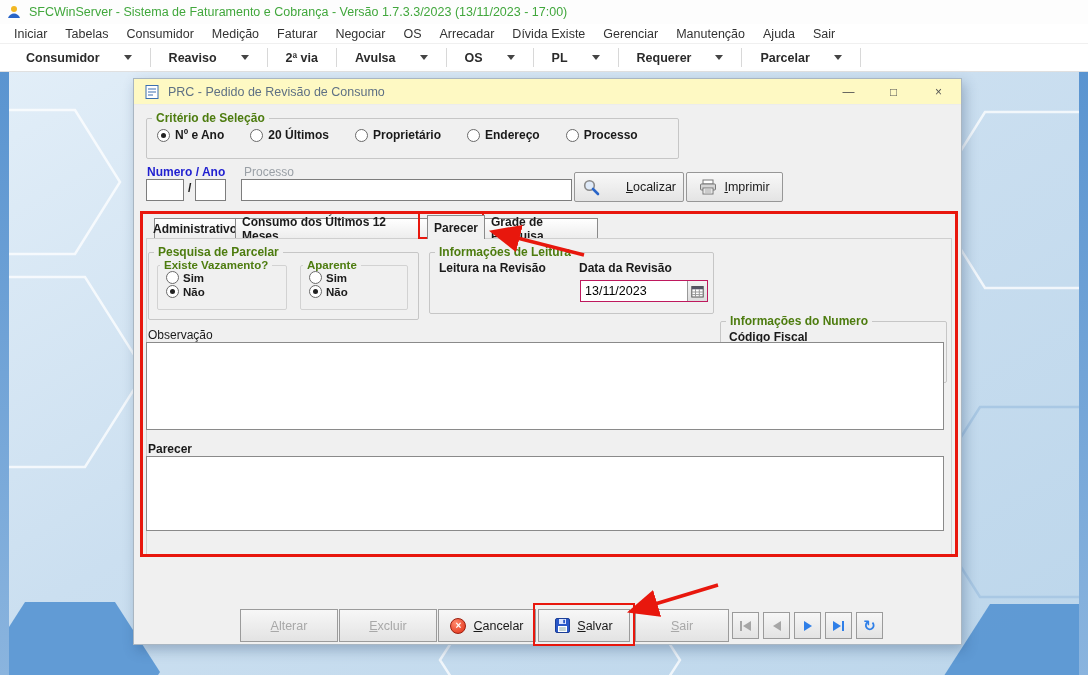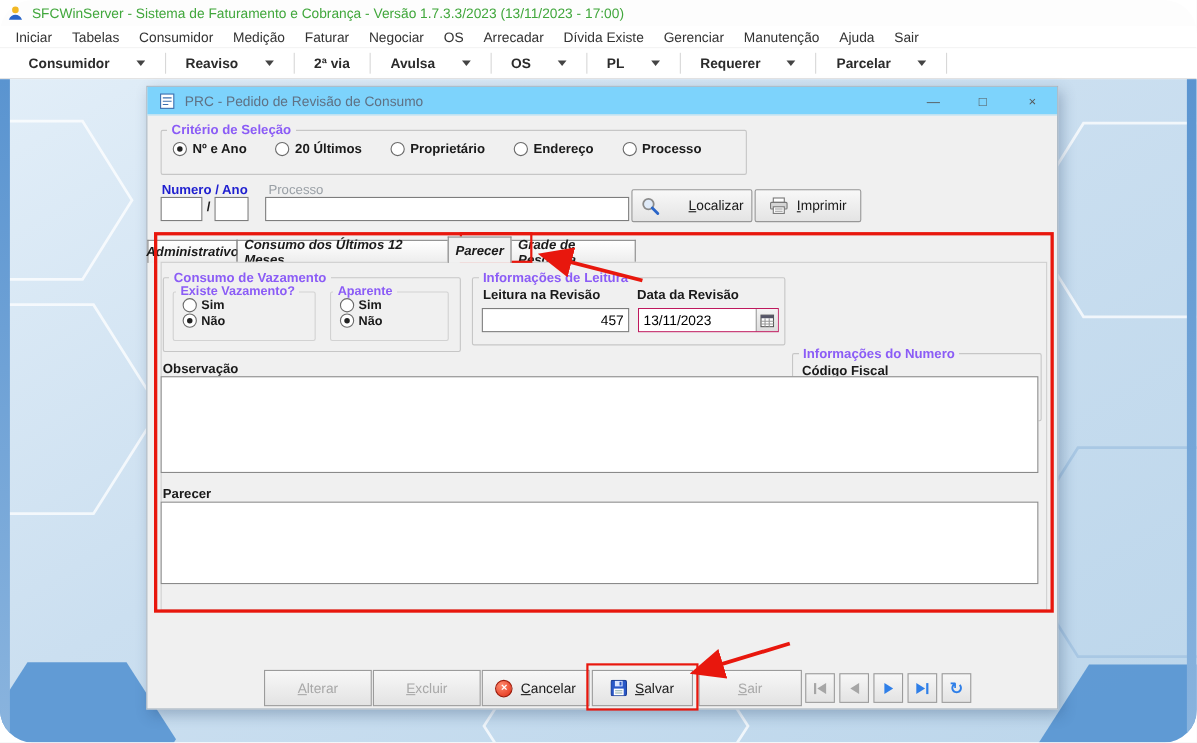--- a/index.html
+++ b/index.html
@@ -1,17 +1,17 @@
 <!DOCTYPE html>
 <html><head>
 <meta charset="utf-8">
 <style>
   * { margin:0; padding:0; box-sizing:border-box; }
   body { font-family:"Liberation Sans","DejaVu Sans",sans-serif; }
-  .screen { position:relative; width:1088px; height:675px; overflow:hidden; background:#fff;border-radius:30px; }
+  .screen { position:relative; width:1088px; height:675px; overflow:hidden; background:#fff; }
 
   
   .titlebar { position:absolute; left:0; top:0; width:100%; height:24px; background:#fdfdfd; display:flex; align-items:center; padding-left:6px; gap:7px; }
   .titlebar-text { font-size:12.5px; color:#41a73c; }
   .menubar { position:absolute; left:0; top:24px; width:100%; height:20px; background:#fff; display:flex; align-items:center; padding-left:5px; font-size:12.5px; color:#333; border-bottom:1px solid #f0f0f0; }
   .menu-item { padding:2px 9px; cursor:default; }
   .toolbar { position:absolute; left:0; top:44px; width:100%; height:28px; background:#fff; border-bottom:1px solid #e0e0e0; display:flex; align-items:stretch; padding-left:8px; }
   .tbtn { display:flex; align-items:center; gap:24px; padding:0 18px; font-size:12.5px; font-weight:bold; color:#2b2b2b; }
   .caret { width:0; height:0; border-left:4px solid transparent; border-right:4px solid transparent; border-top:5px solid #444; }
   .tsep { width:1px; background:#d8d8d8; margin:4px 0; }
@@ -20,27 +20,27 @@
   .desktop { position:absolute; left:0; top:72px; width:1088px; height:603px;
              background:linear-gradient(150deg,#e2eef8 0%,#cbdff0 45%,#bcd6eb 100%); }
   .hexes { position:absolute; left:0; top:0; width:100%; height:100%; }
   .edge { position:absolute; top:0; height:100%; width:9px; }
   .edge.left { left:0; background:linear-gradient(180deg,#5a94d0,#8ab4de); }
   .edge.right { right:0; background:linear-gradient(180deg,#5a94d0,#8ab4de); }
 
   
   .dialog { position:absolute; left:133px; top:78px; width:829px; height:567px; background:#f0f0f0;
             border:1px solid #a9b6c2; box-shadow:3px 5px 12px rgba(30,60,100,.3); font-size:12px; color:#1a1a1a; }
-  .dlg-titlebar { position:absolute; left:0; top:0; width:100%; height:26px; background:#7dd3fc; display:flex; align-items:center; padding-left:10px; gap:8px; border-bottom:1px solid #ececec; }
+  .dlg-titlebar { position:absolute; left:0; top:0; width:100%; height:26px; background:#fef9c3; display:flex; align-items:center; padding-left:10px; gap:8px; border-bottom:1px solid #ececec; }
   .dlg-title { font-size:12.5px; color:#5f7184; }
   .win-controls { margin-left:auto; display:flex; height:100%; }
   .win-btn { width:45px; height:100%; display:flex; align-items:center; justify-content:center; font-size:12px; color:#555; }
 
   fieldset { border:1px solid #c6c6c6; border-radius:2px; }
-  legend { font-weight:bold; font-size:12px; padding:0 4px; margin-left:5px; color:#8b5cf6; white-space:nowrap; }
+  legend { font-weight:bold; font-size:12px; padding:0 4px; margin-left:5px; color:#4d7c0f; white-space:nowrap; }
 
   .fs-criteria { position:absolute; left:12px; top:32px; width:533px; height:48px; }
   .criteria-row { display:flex; align-items:center; gap:26px; padding:3px 0 0 10px; }
   .radio-opt { display:flex; align-items:center; gap:5px; font-weight:bold; font-size:12px; }
   .rb { width:13px; height:13px; border-radius:50%; border:1px solid #6a6a6a; background:#fff; position:relative; flex:none; }
   .rb.checked::after { content:""; position:absolute; left:3px; top:3px; width:5px; height:5px; border-radius:50%; background:#222; }
 
   .lbl-numero-ano { position:absolute; left:13px; top:86px; font-weight:bold; color:#1f1fd0; font-size:12px; }
   .lbl-processo { position:absolute; left:110px; top:86px; color:#9aa0a6; font-size:12px; }
   .tin { position:absolute; height:22px; border:1px solid #7d7d7d; background:#fff; font-size:12.5px; padding:0 4px; font-family:inherit; }
@@ -48,21 +48,21 @@
   .slash { position:absolute; left:54px; top:102px; font-weight:bold; }
   .in-ano { left:61px; top:100px; width:31px; }
   .in-processo { left:107px; top:100px; width:331px; }
   .push-btn { position:absolute; display:flex; align-items:center; justify-content:center; gap:7px;
               background:linear-gradient(#f8f8f8,#e4e4e4); border:1px solid #979797; border-radius:2px; font-size:12.5px; color:#1a1a1a; }
   .btn-localizar { left:440px; top:93px; width:110px; height:30px;gap:26px; }
   .btn-imprimir { left:552px; top:93px; width:97px; height:30px; }
   .mn { display:block; }
   .mn::first-letter { text-decoration:underline; }
 
-  .tabs { position:absolute; left:0; top:136px; height:24px; display:flex; align-items:flex-end;font-style:italic; }
+  .tabs { position:absolute; left:20px; top:136px; height:24px; display:flex; align-items:flex-end; }
   .tab { height:21px; display:flex; align-items:center; justify-content:center; padding:0 6px; border:1px solid #8a8a8a; border-bottom:none;
          background:linear-gradient(#ffffff,#ececec); font-weight:bold; font-size:12px; margin-right:-1px; flex:none; }
   .tab-administrativo { width:82px; } .tab-consumo { width:193px; } .tab-parecer { width:58px; } .tab-grade { width:114px; }
   .tab.active { height:24px; background:#f1f1f1; position:relative; z-index:2; }
   .tab-panel { position:absolute; left:12px; top:159px; width:806px; height:317px; border:1px solid #cfcfcf; background:#f0f0f0; }
 
   .fs-vaz { position:absolute; left:14px; top:166px; width:271px; height:75px; }
   .vaz-row { display:flex; gap:13px; padding:0 0 0 8px; }
   .fs-sub { border:1px solid #d2d2d2; position:relative; }
   .fs-existe { width:130px; height:51px; }
@@ -78,21 +78,21 @@
   .leit-l1 { left:9px; top:2px; } .leit-l2 { left:149px; top:2px; } .fisc-l1 { left:8px; top:2px; }
   .in-leitura { position:absolute; left:8px; top:21px; width:134px; height:22px; border:1px solid #7d7d7d; background:#fff; text-align:right; font-size:12.5px; padding:0 4px; font-family:inherit; }
   .date-field { position:absolute; left:150px; top:21px; width:128px; height:22px; display:flex; border:1px solid #be185d; background:#fff; }
   .date-input { flex:1; min-width:0; border:none; outline:none; font-size:12.5px; padding:0 4px; font-family:inherit; }
   .date-btn { width:20px; background:linear-gradient(#f4f4f4,#dddddd); border-left:1px solid #999; display:flex; align-items:center; justify-content:center; }
   .combo { position:absolute; left:6px; top:21px; width:213px; height:22px; border:1px solid #7d7d7d; background:#ffff00; display:flex; align-items:center; }
   .combo-text { flex:1; font-weight:bold; font-size:12px; padding:0 5px; white-space:nowrap; overflow:hidden; }
   .combo-btn { width:18px; height:100%; background:linear-gradient(#f4f4f4,#dddddd); border-left:1px solid #999; display:flex; align-items:center; justify-content:center; }
   .combo-caret { width:0; height:0; border-left:4px solid transparent; border-right:4px solid transparent; border-top:5px solid #333; }
 
-  .lbl-obs { position:absolute; left:14px; top:249px; font-weight:bold; }
+  .lbl-obs { position:absolute; left:14px; top:249px; font-weight:normal; }
   .lbl-par { position:absolute; left:14px; top:363px; font-weight:bold; }
   .ta { position:absolute; border:1px solid #8a8a8a; background:#fff; resize:none; font-family:inherit; font-size:12.5px; padding:4px; }
   .ta-obs { left:12px; top:263px; width:798px; height:88px; }
   .ta-par { left:12px; top:377px; width:798px; height:75px; }
 
   .action-btn { position:absolute; top:530px; height:33px; display:flex; align-items:center; justify-content:center; gap:7px;
                 background:linear-gradient(#f7f7f7,#e3e3e3); border:1px solid #9b9b9b; font-size:12.5px; color:#1a1a1a; }
   .action-btn.disabled { color:#a8a8a8; }
   .a-incluir{left:7px;width:98px;} .a-alterar{left:106px;width:98px;} .a-excluir{left:205px;width:98px;}
   .a-cancelar{left:304px;width:98px;} .a-salvar{left:404px;width:92px;} .a-sair{left:501px;width:94px;}
@@ -279,21 +279,21 @@
 
     <div class="tabs">
       <div class="tab tab-administrativo">Administrativo</div>
       <div class="tab tab-consumo">Consumo dos Últimos 12 Meses</div>
       <div class="tab tab-parecer active">Parecer</div>
       <div class="tab tab-grade">Grade de Pesquisa</div>
     </div>
     <div class="tab-panel"></div>
 
     <fieldset class="fs-vaz">
-      <legend>Consumo de Vazamento</legend>
+      <legend>Pesquisa de Parcelar</legend>
       <div class="vaz-row">
         <fieldset class="fs-sub fs-existe">
           <legend>Existe Vazamento?</legend>
           <div class="sub-radios">
             <label class="radio-opt">
                 <span class="rb"></span>
                 <span>Sim</span>
               </label>
             <label class="radio-opt">
                 <span class="rb checked"></span>
@@ -314,21 +314,20 @@
               </label>
           </div>
         </fieldset>
       </div>
     </fieldset>
 
     <fieldset class="fs-leitura fs-rel">
       <legend>Informações de Leitura</legend>
       <span class="inner-label leit-l1">Leitura na Revisão</span>
       <span class="inner-label leit-l2">Data da Revisão</span>
-      <input class="in-leitura" value="457" style="">
       <div class="date-field">
         <input class="date-input" value="13/11/2023" style="">
         <div class="date-btn">
           <svg width="13" height="13" viewBox="0 0 13 13">
               <rect x="0.8" y="1.5" width="11.4" height="10.5" fill="#fff" stroke="#555"></rect>
               <rect x="0.8" y="1.5" width="11.4" height="2.8" fill="#556"></rect>
               <line x1="4.5" y1="4.3" x2="4.5" y2="12" stroke="#999"></line>
               <line x1="8.3" y1="4.3" x2="8.3" y2="12" stroke="#999"></line>
               <line x1="0.8" y1="7" x2="12.2" y2="7" stroke="#999"></line>
               <line x1="0.8" y1="9.6" x2="12.2" y2="9.6" stroke="#999"></line>

